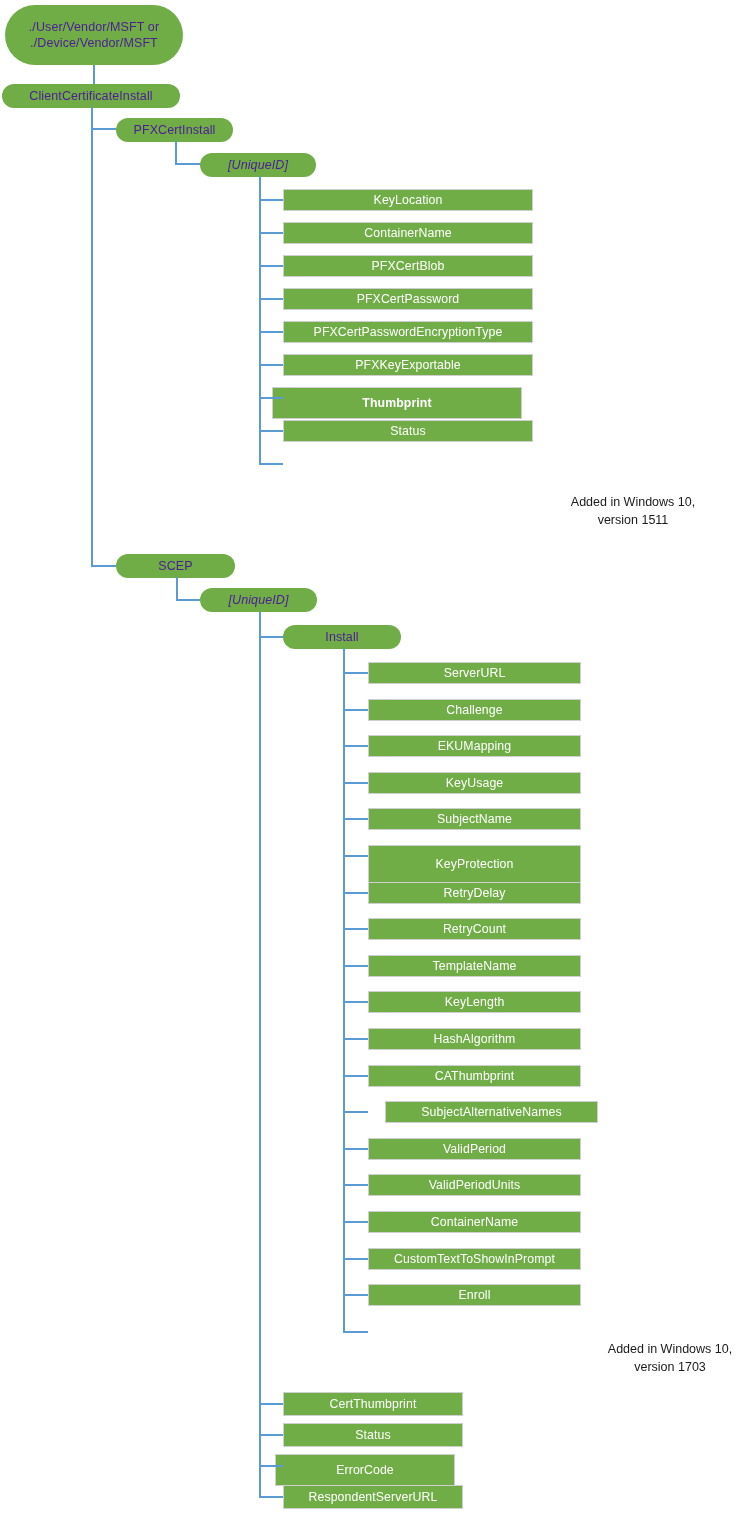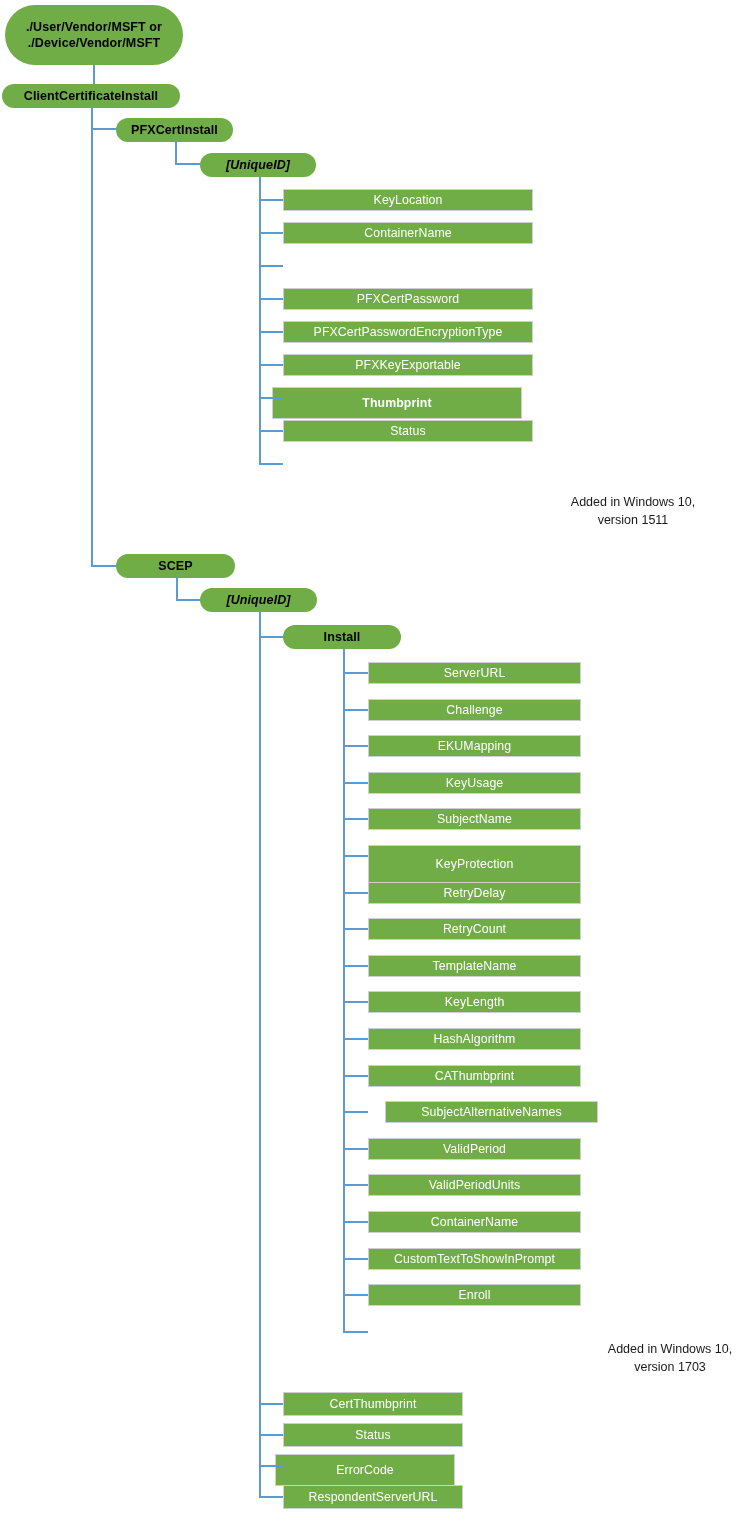--- a/index.html
+++ b/index.html
@@ -14,33 +14,32 @@
     position: relative;
     width: 751px;
     height: 1537px;
     background: #ffffff;
     overflow: hidden;
   }
   
   .pill {
     position: absolute;
     background: #70AD47;
-    color: #000000;
+    color: #4c1d95;
     border-radius: 999px;
     display: flex;
     align-items: center;
     justify-content: center;
     text-align: center;
     font-size: 12.5px;
     line-height: 1.28;
     letter-spacing: 0.1px;
     box-sizing: border-box;
     padding: 12px 10px;
     white-space: pre-line;
-    font-weight: bold;
   }
   .pill.italic {
     font-style: italic;
   }
   .bar {
     position: absolute;
     background: #70AD47;
     border: 1px solid #cfcfcf;
     color: #ffffff;
     display: flex;
@@ -88,20 +87,21 @@
     <div class="vline" style="left: 91px; top: 107px; height: 459px;"></div>
     <div class="hline" style="left: 91px; top: 128px; width: 25px;"></div>
     <div class="pill" style="left: 116px; top: 118px; width: 117px; height: 23px;">PFXCertInstall</div>
     <div class="vline" style="left: 175px; top: 141px; height: 22px;"></div>
     <div class="hline" style="left: 175px; top: 163px; width: 25px;"></div>
     <div class="pill italic" style="left: 200px; top: 153px; width: 116px; height: 23px;">[UniqueID]</div>
     <div class="bar" style="left: 283px; top: 189px; width: 250px; height: 22px;">KeyLocation</div>
     <div class="hline" style="left: 259px; top: 199px; width: 24px;"></div>
     <div class="bar" style="left: 283px; top: 222px; width: 250px; height: 22px;">ContainerName</div>
     <div class="hline" style="left: 259px; top: 232px; width: 24px;"></div>
+    <div class="bar" style="left: 283px; top: 255px; width: 250px; height: 22px;">PFXCertBlob</div>
     <div class="hline" style="left: 259px; top: 265px; width: 24px;"></div>
     <div class="bar" style="left: 283px; top: 288px; width: 250px; height: 22px;">PFXCertPassword</div>
     <div class="hline" style="left: 259px; top: 298px; width: 24px;"></div>
     <div class="bar" style="left: 283px; top: 321px; width: 250px; height: 22px;">PFXCertPasswordEncryptionType</div>
     <div class="hline" style="left: 259px; top: 331px; width: 24px;"></div>
     <div class="bar" style="left: 283px; top: 354px; width: 250px; height: 22px;">PFXKeyExportable</div>
     <div class="hline" style="left: 259px; top: 364px; width: 24px;"></div>
     <div class="bar" style="left: 272px; top: 387px; width: 250px; height: 32px; font-weight: bold;">Thumbprint</div>
     <div class="hline" style="left: 259px; top: 397px; width: 24px;"></div>
     <div class="bar" style="left: 283px; top: 420px; width: 250px; height: 22px;">Status</div>

